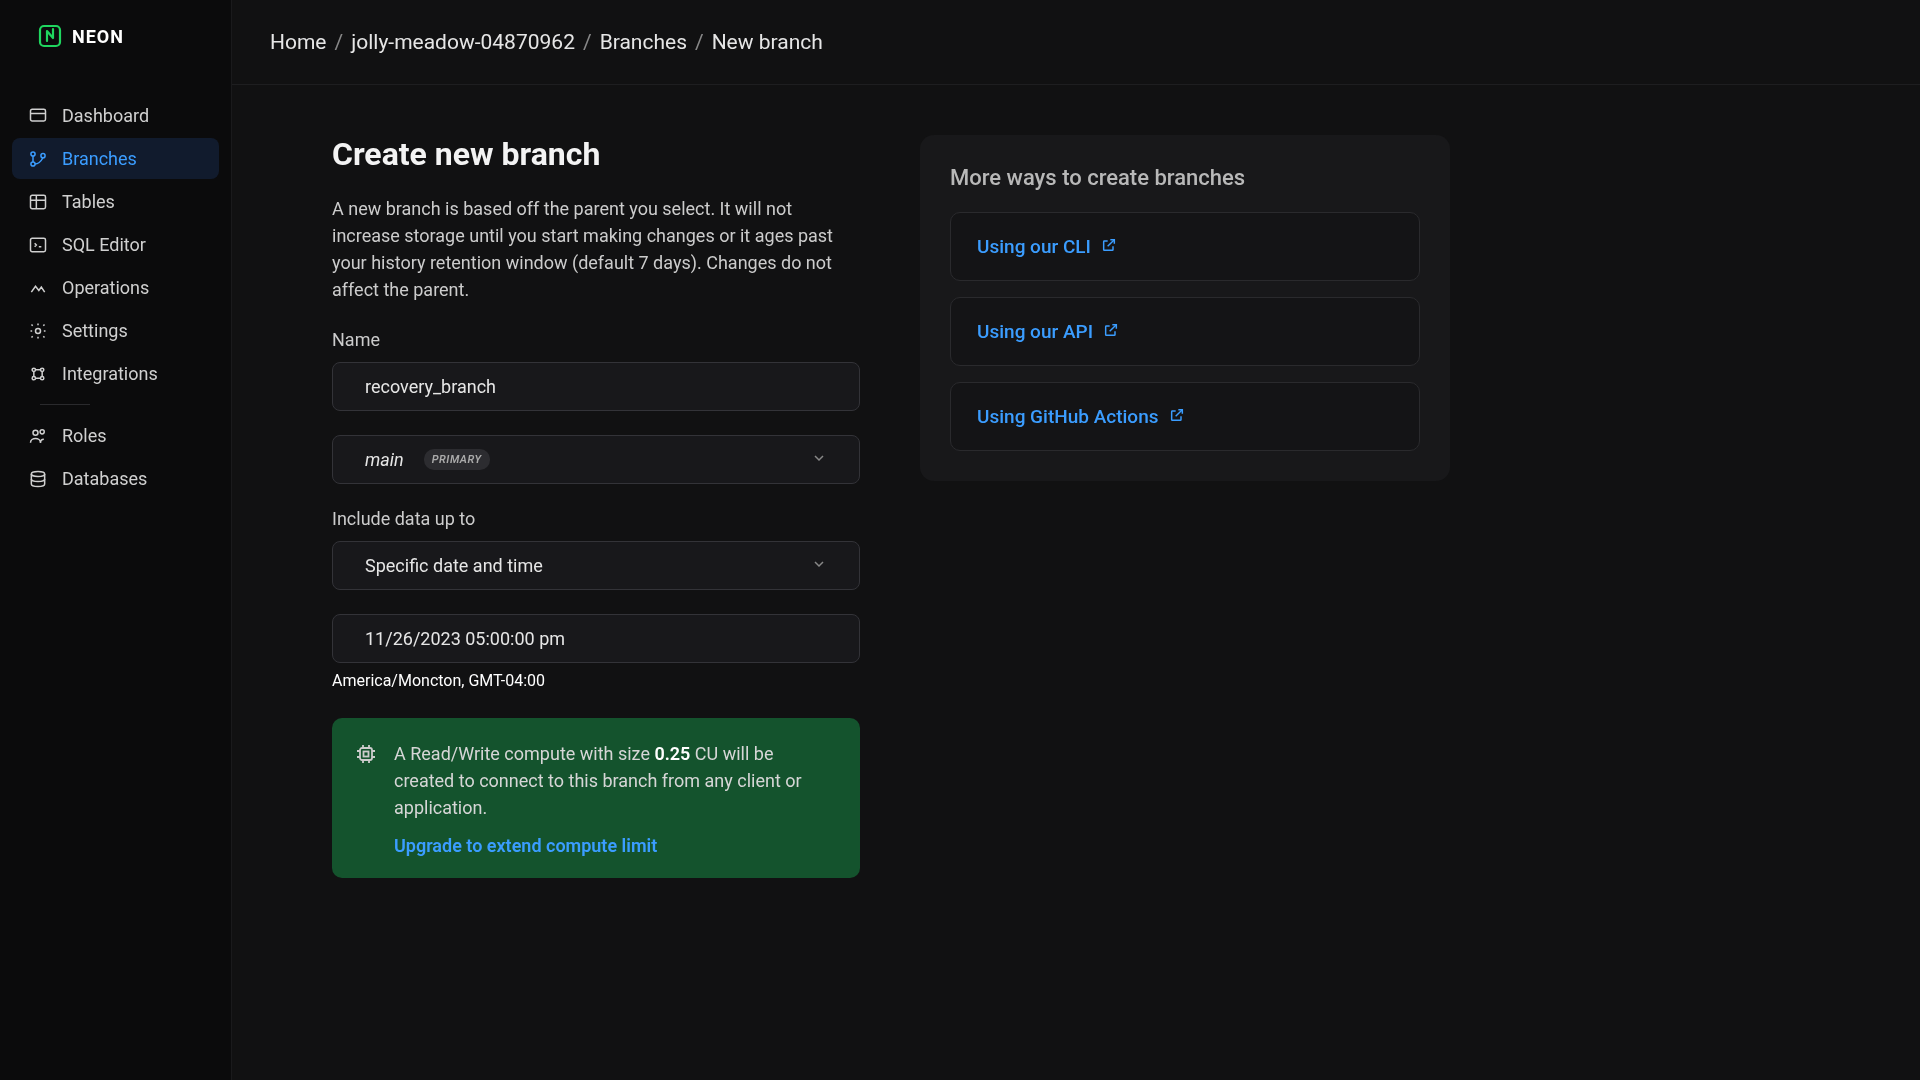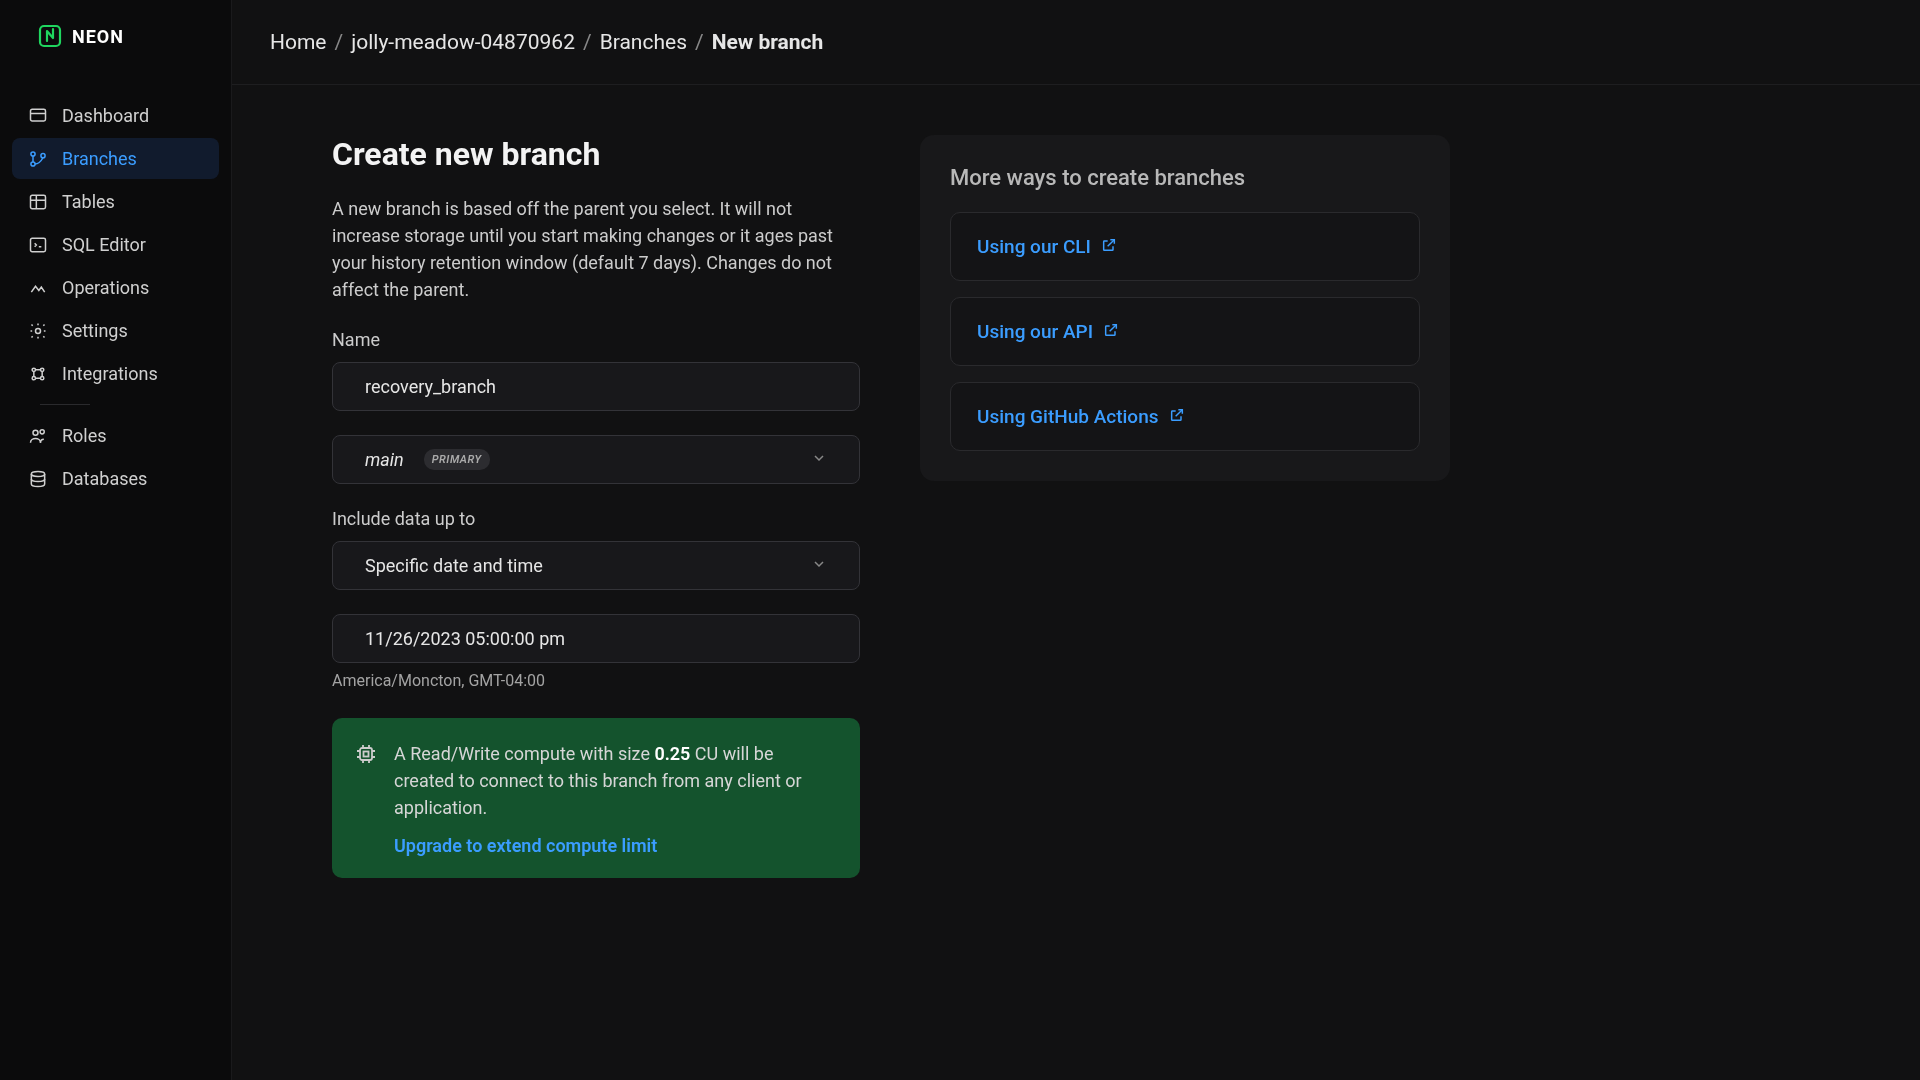--- a/index.html
+++ b/index.html
@@ -79,21 +79,21 @@
     padding: 30px 40px 30px 38px;
     border-bottom: 1px solid #1e1e20;
     font-size: 21px;
     color: #e6e6e6;
     display: flex;
     align-items: center;
     gap: 8px;
   }
   .breadcrumb .sep { color: #888; }
   .breadcrumb .crumb { cursor: pointer; }
-  .breadcrumb .current { color: #e6e6e6; font-weight: bold; }
+  .breadcrumb .current { color: #e6e6e6; }
   .content {
     flex: 1;
     display: flex;
     padding: 50px 60px 40px 100px;
     gap: 60px;
   }
   .form-col {
     width: 528px;
   }
   .form-col h1 {
@@ -138,21 +138,21 @@
     font-weight: 600;
     letter-spacing: 0.5px;
     color: #aaa;
     background: #2c2c30;
     padding: 4px 8px;
     border-radius: 10px;
     text-transform: uppercase;
   }
   .tz-text {
     font-size: 16px;
-    color: #a3a3a3;
+    color: #ffffff;
     margin-top: -16px;
     margin-bottom: 28px;
   }
   .info-box {
     background: #14532d;
     border-radius: 10px;
     padding: 22px 22px 22px 22px;
     display: flex;
     gap: 16px;
   }

